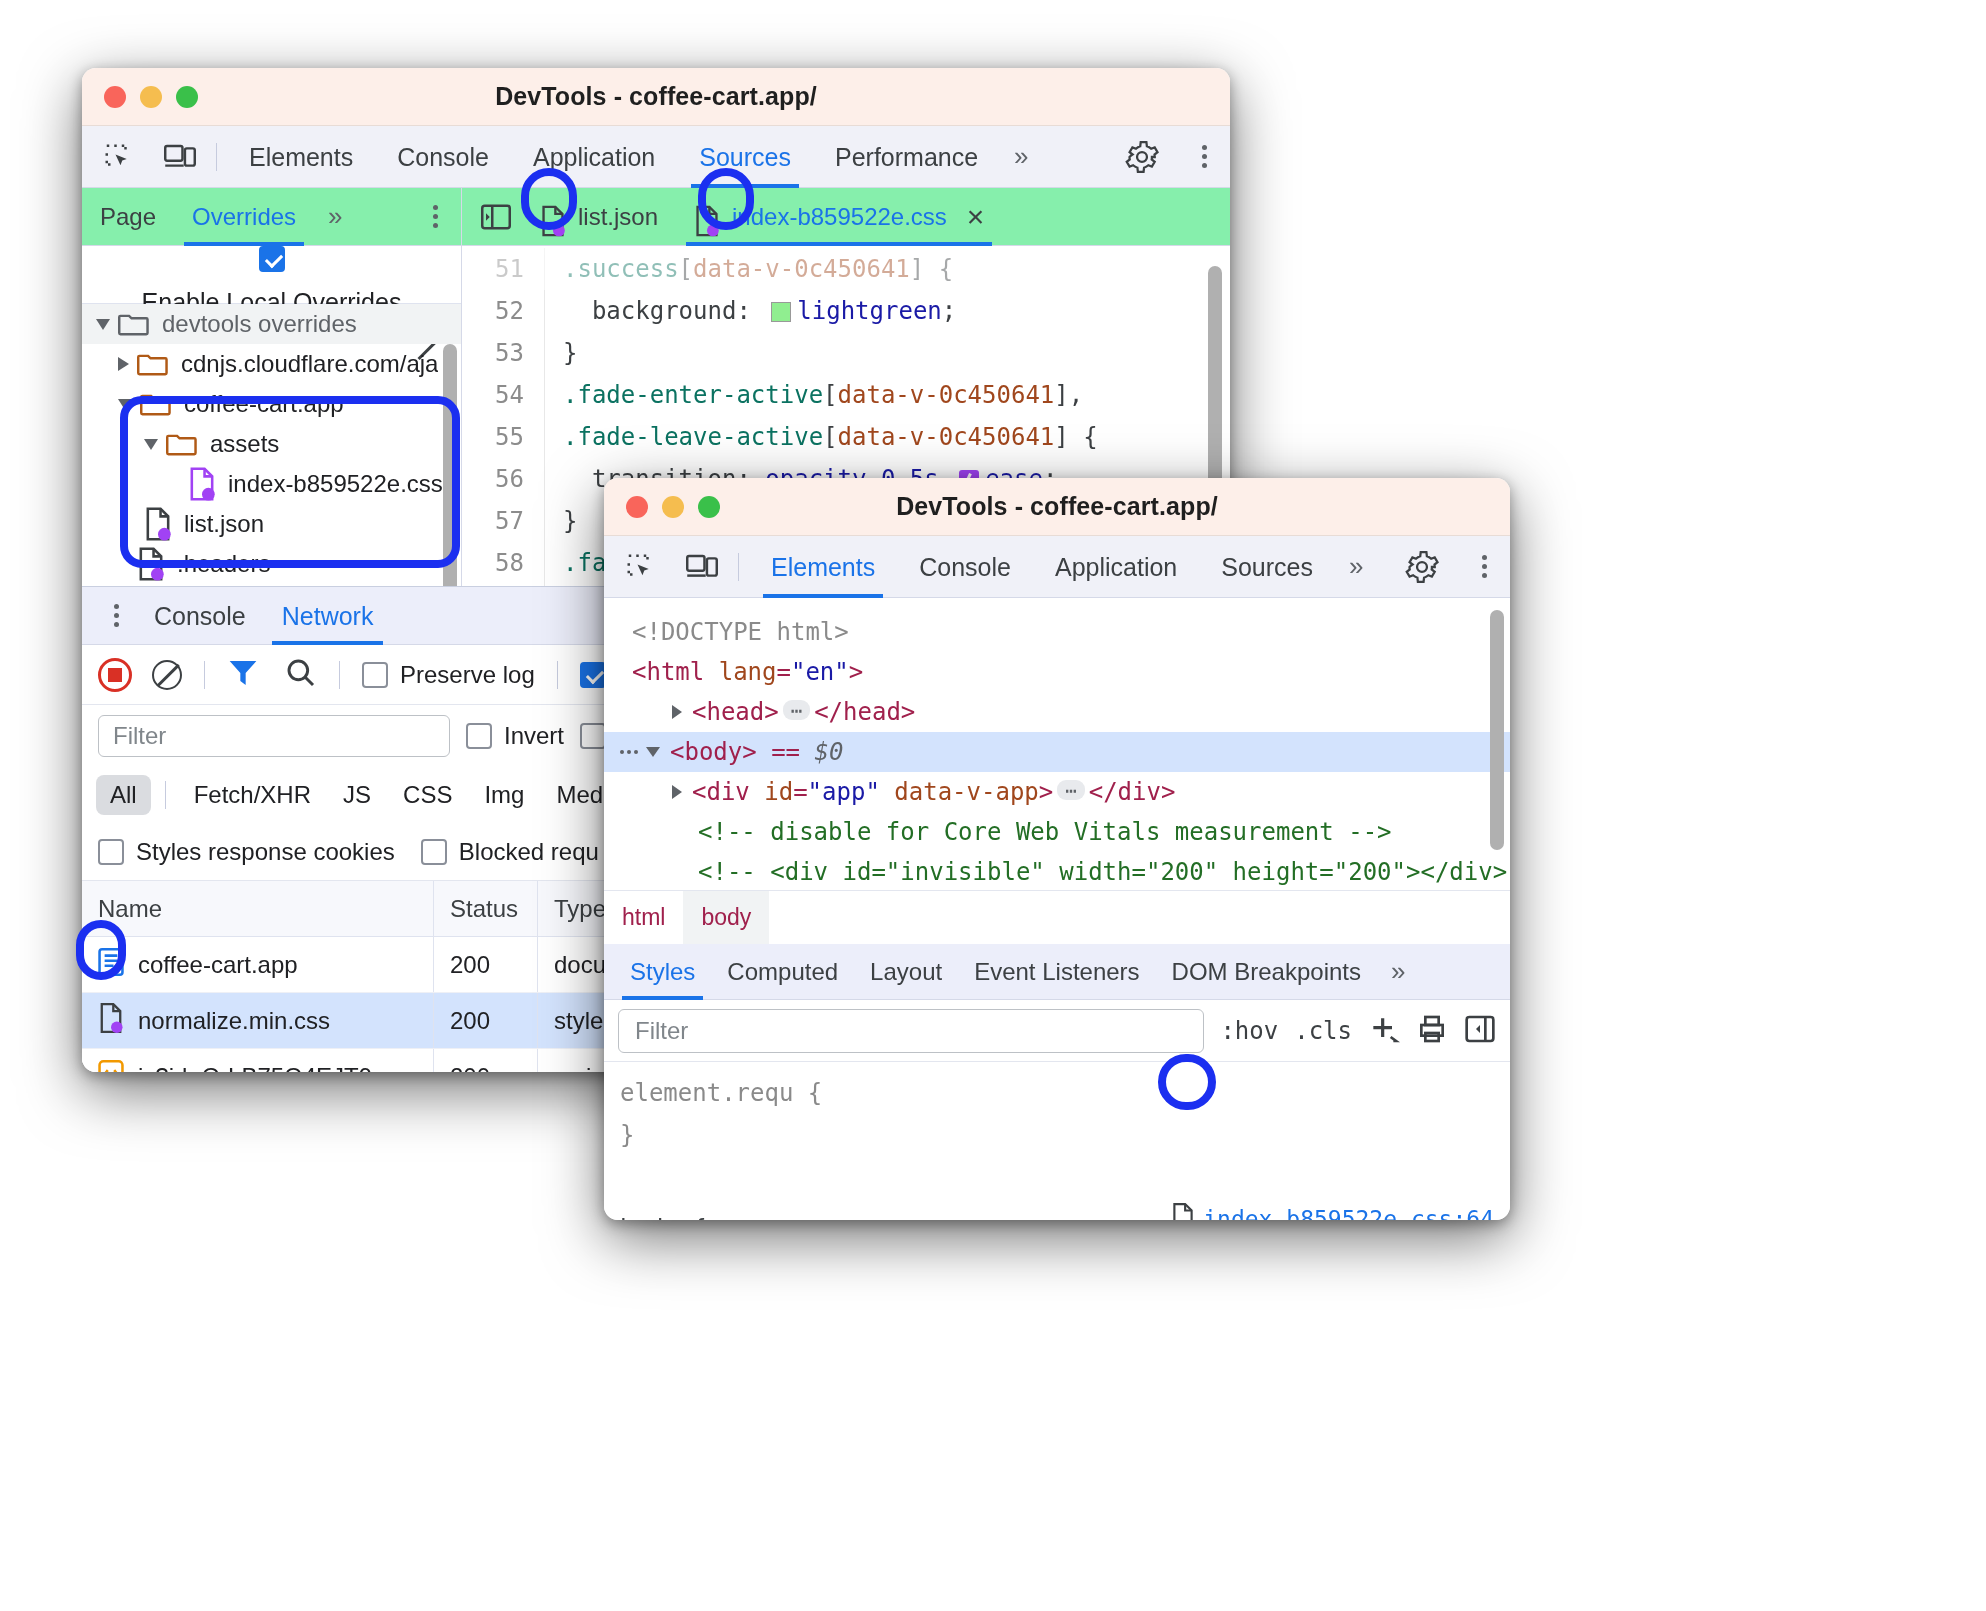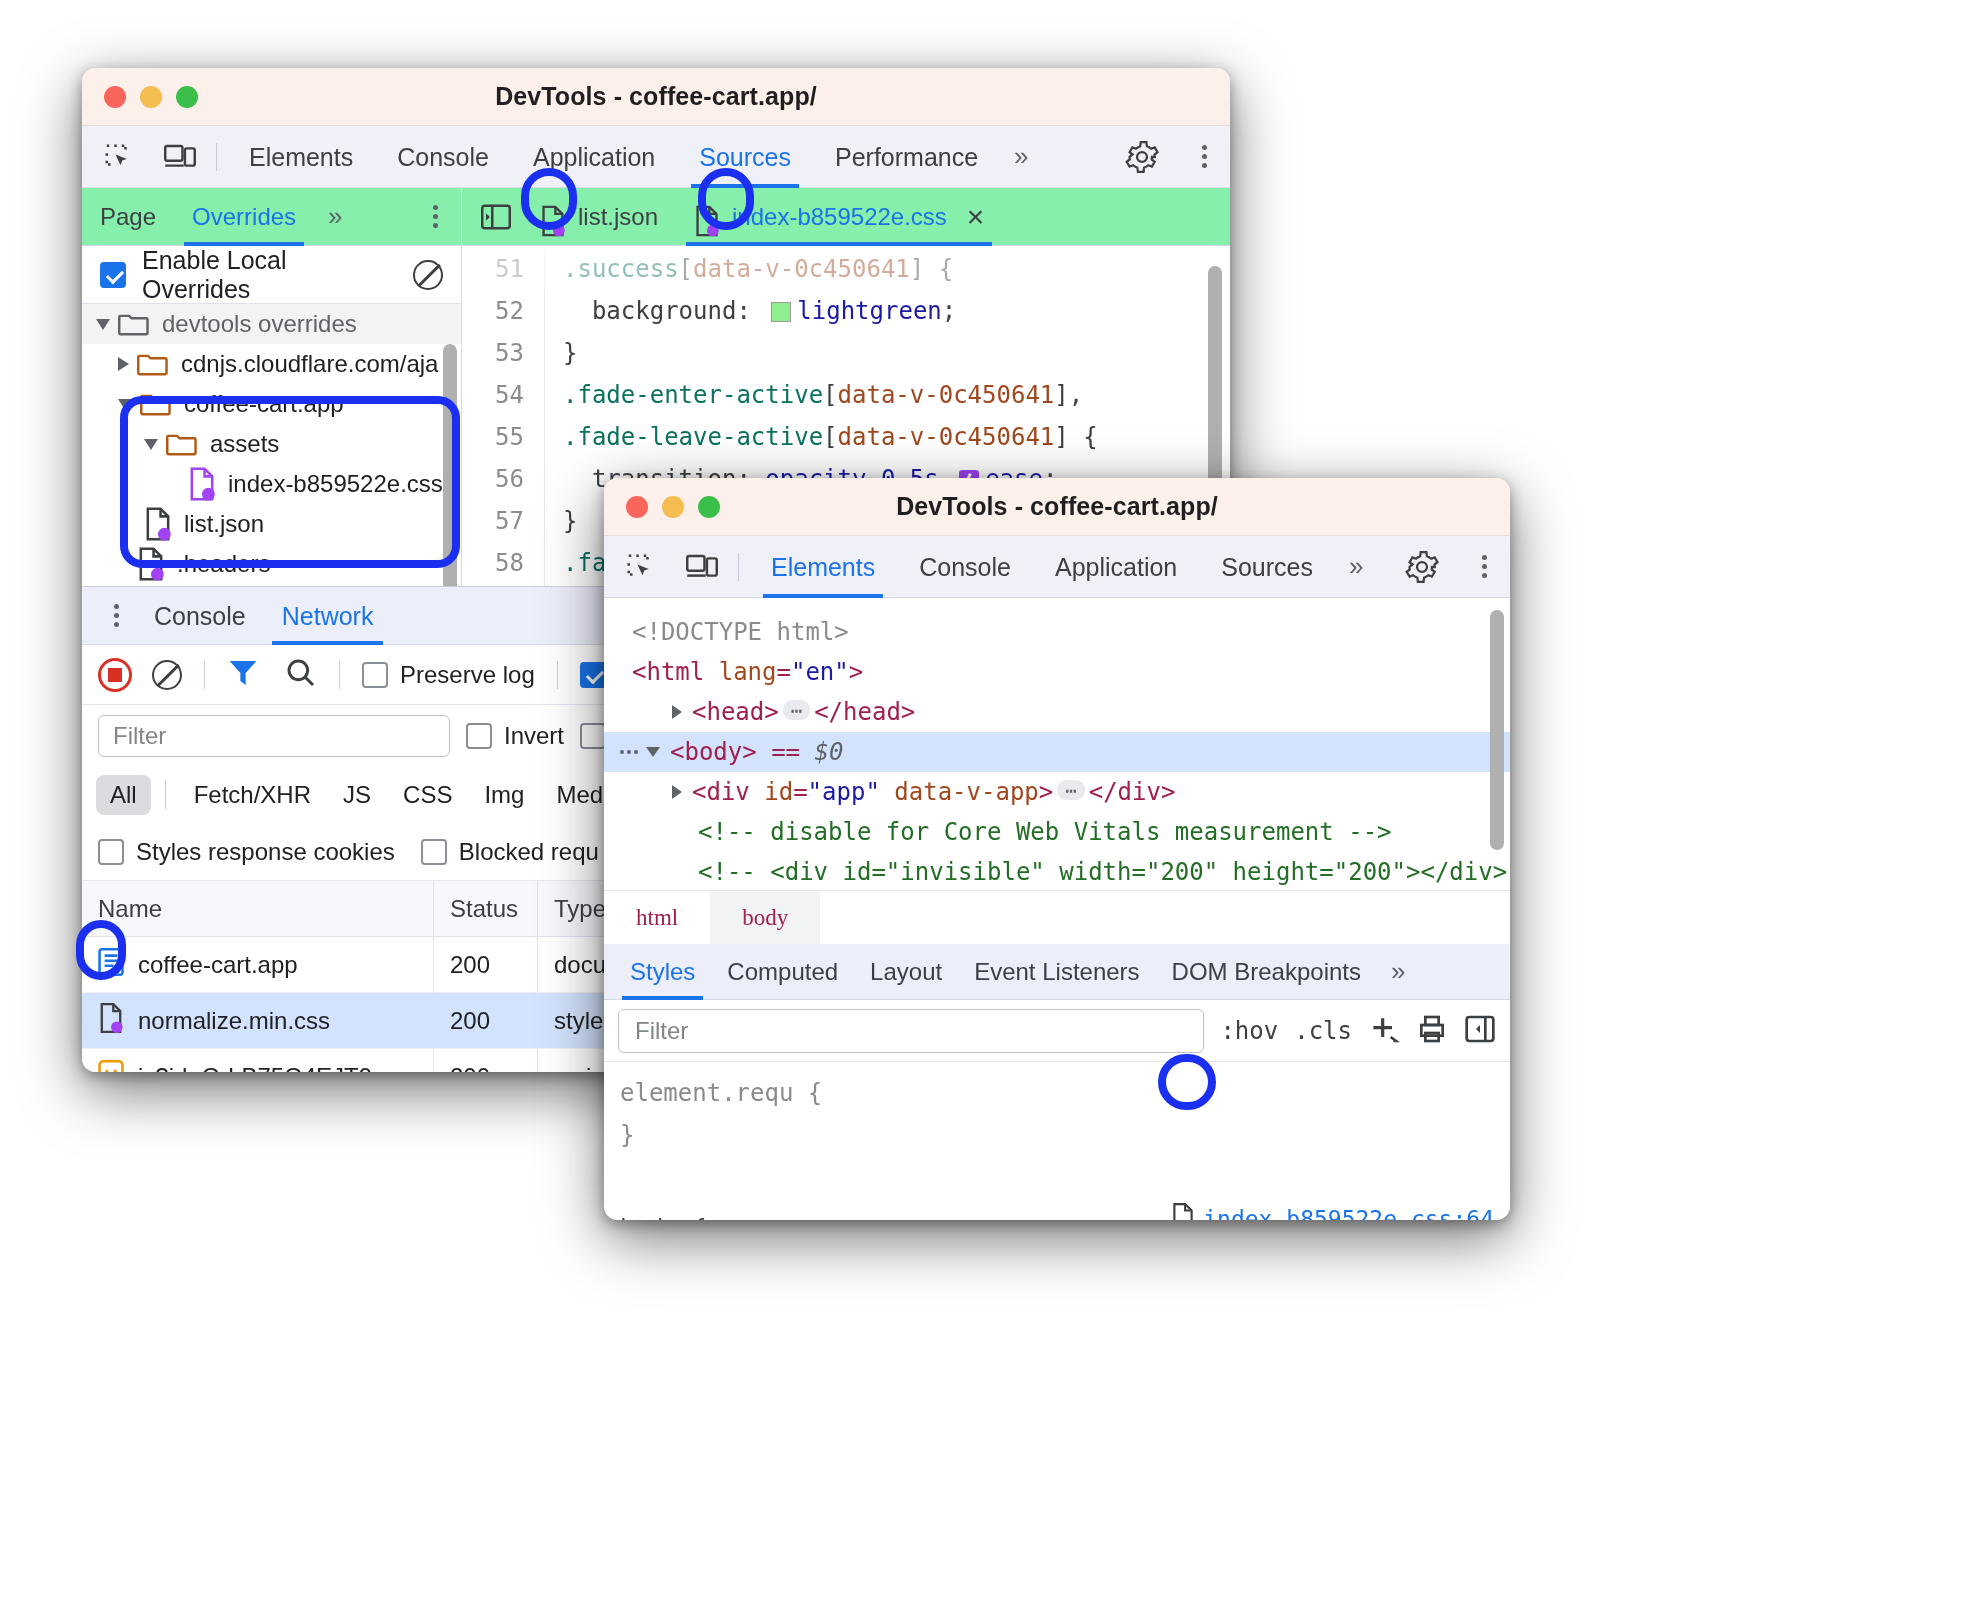--- a/index.html
+++ b/index.html
@@ -84,21 +84,21 @@
     content:""; position:absolute; left:10px; right:10px; bottom:0;
     height:4px; background:#1a73e8;
   }
 
   .kebab { display:flex; flex-direction:column; gap:4px; align-items:center; cursor:pointer;}
   .kebab i { width:5px; height:5px; border-radius:50%; background:#5f6368; display:block;}
 
   
   .ov-enable {
     height:58px; display:flex; align-items:center; gap:16px;
-    padding:0 18px; background:#fff; border-bottom:1px solid #dfe3ef;
+    padding:0 18px; background:#fff; border-bottom:1px solid #dfe3ef;flex-direction:column;
   }
   .cbox {
     width:26px;height:26px;border:2px solid #8a8f99;border-radius:4px;
     background:#fff; display:inline-block; position:relative; flex:0 0 auto;
   }
   .cbox.on { background:#1a73e8; border-color:#1a73e8; }
   .cbox.on:after {
     content:""; position:absolute; left:8px; top:3px; width:7px; height:13px;
     border:solid #fff; border-width:0 3px 3px 0; transform:rotate(45deg);
   }
@@ -185,21 +185,21 @@
   .comment{color:#236e25;}
   .doctype{color:#8a8a8a;}
   .dollar{color:#5f6368;font-style:italic;}
   .ell{display:inline-block;background:#e8eaed;border-radius:9px;padding:0 8px;color:#5f6368;font-size:19px;line-height:20px;vertical-align:3px;margin:0 4px;}
   .arrw{width:0;height:0;border-left:10px solid #5f6368;border-top:7px solid transparent;border-bottom:7px solid transparent;margin-right:10px;flex:0 0 auto;}
   .arrw.down{border-left:7px solid transparent;border-right:7px solid transparent;border-top:10px solid #5f6368;border-bottom:0;}
   .dots3{display:flex;gap:3px;margin-right:8px;}
   .dots3 i{width:4px;height:4px;background:#5f6368;border-radius:50%;}
 
   .bcrumb{height:54px;display:flex;align-items:center;border-top:1px solid #e3e6ef;background:#fff;font-size:23px;}
-  .bcitem{padding:0 32px;height:100%;display:flex;align-items:center;color:#a0204c;cursor:pointer;font-family:Liberation Serif, serif;}
+  .bcitem{padding:0 18px;height:100%;display:flex;align-items:center;color:#a0204c;cursor:pointer;}
   .bcitem.on{background:#f1f3f4;}
 
   .st-tabs{height:56px;background:#eceefa;display:flex;align-items:center;border-bottom:1px solid #d5d9e8;padding-left:10px;}
   .sttab{padding:0 16px;height:56px;line-height:56px;font-size:24px;color:#3c4043;position:relative;cursor:pointer;white-space:nowrap;}
   .sttab.active{color:#1a73e8;}
   .sttab.active:after{content:"";position:absolute;left:8px;right:8px;bottom:0;height:4px;background:#1a73e8;}
 
   .st-toolbar{height:62px;display:flex;align-items:center;gap:16px;padding:0 14px;background:#fff;border-bottom:1px solid #e3e6ef;}
   .st-filter{flex:1;height:44px;border:1px solid #bdc1c6;border-radius:6px;display:flex;align-items:center;padding:0 16px;font-size:24px;color:#80868b;}
   .hovbtn{font-size:24px;color:#3c4043;font-family:"DejaVu Sans Mono", monospace;cursor:pointer;}

